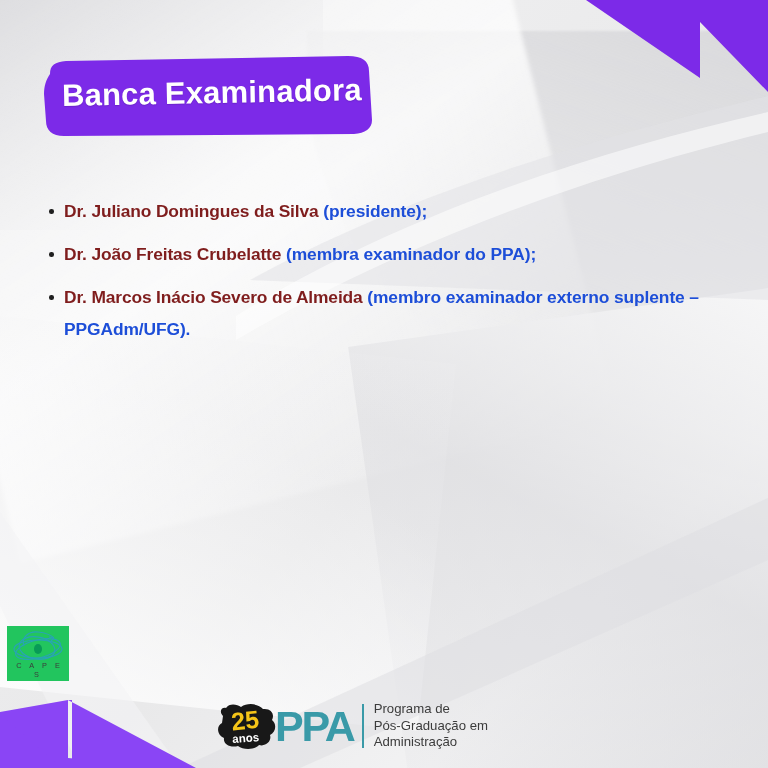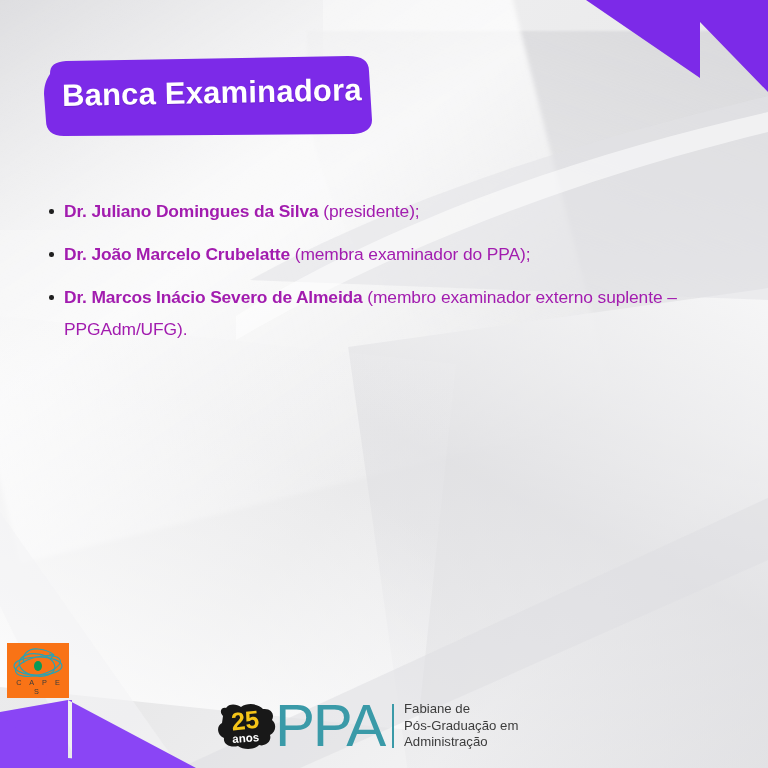--- a/index.html
+++ b/index.html
@@ -151,41 +151,41 @@
     position: absolute;
     left: 5px;
     top: 14px;
     width: 4.5px;
     height: 4.5px;
     border-radius: 50%;
     background: #1f1f1f;
   }
   #members .nm {
     font-weight: bold;
-    color: #a21caf;
+    color: #7f1d1d;
     letter-spacing: -0.15px;
   }
   #members .role {
-    font-weight: normal;
-    color: #a21caf;
+    font-weight: bold;
+    color: #1d4ed8;
   }
   #members sup.ord {
     font-size: 0.62em;
     vertical-align: super;
     line-height: 0;
   }
 
   
   #capes-logo {
     position: absolute;
     left: 7px;
-    top: 643px;
+    top: 626px;
     width: 62px;
     height: 55px;
-    background: #f97316;
+    background: #22c55e;
   }
   #capes-logo .capes-mark {
     display: block;
     width: 62px;
     height: 41px;
   }
   #capes-logo .capes-word {
     position: absolute;
     left: 0;
     right: 0;
@@ -211,22 +211,22 @@
     position: relative;
     width: 64px;
     height: 48px;
     margin-right: -4px;
     z-index: 2;
   }
   #ppa-anos svg { display: block; width: 64px; height: 48px; overflow: visible; }
 
   #ppa-word {
     font-family: "Liberation Sans", sans-serif;
-    font-weight: normal;
-    font-size: 60px;
+    font-weight: bold;
+    font-size: 43px;
     line-height: 48px;
     color: #3a9aa8;
     letter-spacing: -2.2px;
     z-index: 1;
   }
   #ppa-divider {
     width: 2px;
     height: 44px;
     background: #3a9aa8;
     margin: 0 10px 0 8px;
@@ -281,21 +281,21 @@
                C 8 30, 10 24, 14 18 Z" fill="#7c2ae8"></path>
     </svg>
     <div class="badge-text">Banca Examinadora</div>
   </div>
 
   <ul id="members">
     <li>
       <span class="nm">Dr. Juliano Domingues da Silva</span> <span class="role">(presidente);</span>
     </li>
     <li>
-      <span class="nm">Dr. João Marcelo Crubelatte</span> <span class="role">(membra examinador do PPA);</span>
+      <span class="nm">Dr. João Freitas Crubelatte</span> <span class="role">(membra examinador do PPA);</span>
     </li>
     <li>
       <span class="nm">Dr. Marcos Inácio Severo de Almeida</span> <span class="role">(membro examinador externo suplente – PPGAdm/UFG).</span>
     </li>
   </ul>
 
   <div id="capes-logo">
     <svg class="capes-mark" viewBox="0 0 62 41" aria-hidden="true">
       <g fill="none" stroke="#29a3b5" stroke-width="1.15">
         <ellipse cx="31" cy="23" rx="24" ry="9"></ellipse>
@@ -321,19 +321,19 @@
         </g>
         <text x="31" y="40" text-anchor="middle" font-family="Liberation Sans, sans-serif" font-weight="bold" font-size="11.5" fill="#ffffff" transform="rotate(-4 31 40)">anos</text>
       </svg>
     </div>
 
     <div id="ppa-word">PPA</div>
 
     <div id="ppa-divider"></div>
 
     <div id="ppa-sub">
-      <div>Fabiane de</div>
+      <div>Programa de</div>
       <div>Pós-Graduação em</div>
       <div>Administração</div>
     </div>
   </div>
 
 </div>
 
 </body></html>

